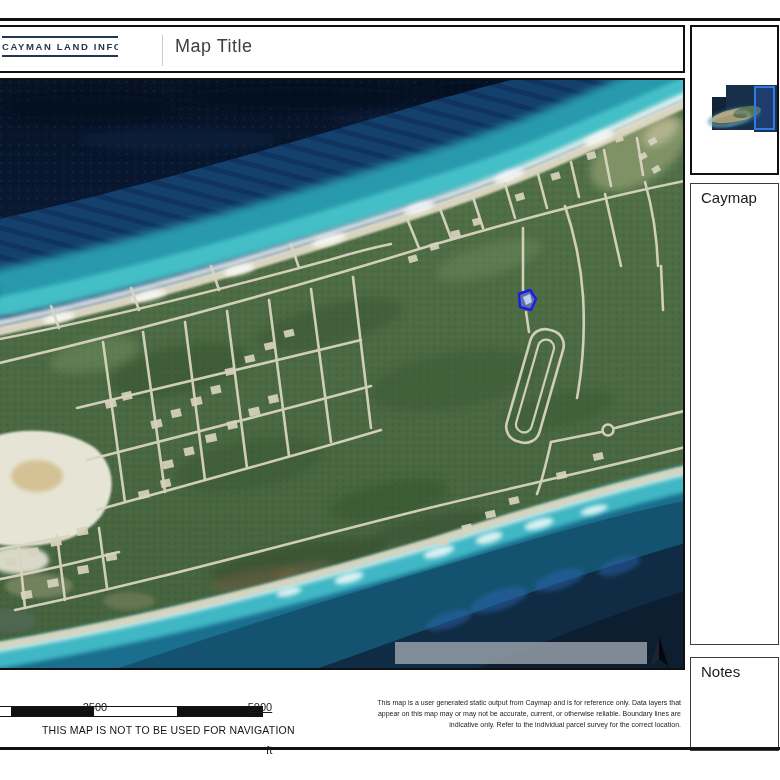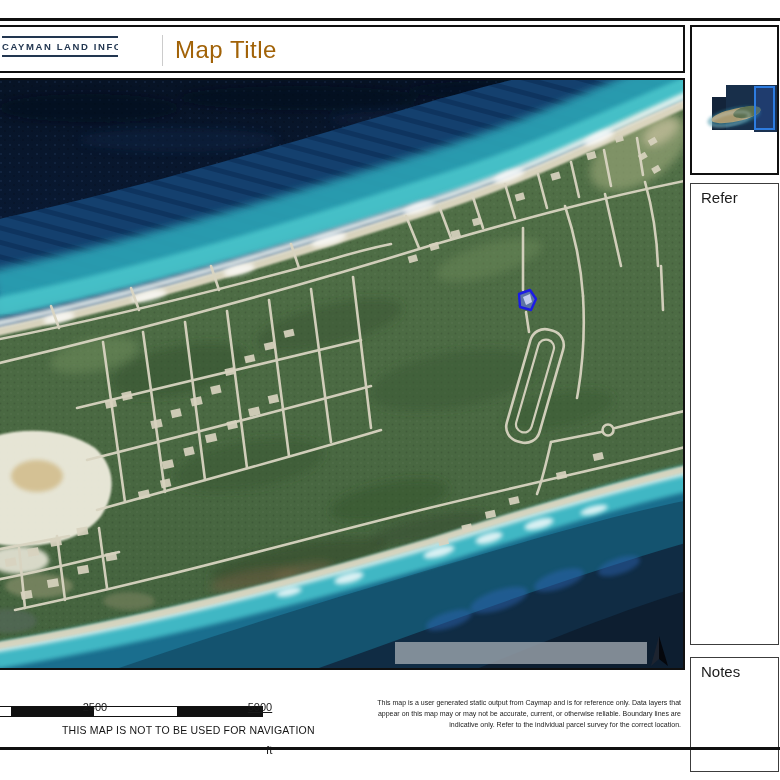--- a/index.html
+++ b/index.html
@@ -10,43 +10,43 @@
   .b-black{border:2px solid #101010;}
   .b-gray{border:1.5px solid #3c3c3c;}
 
   
   #header{left:-3px;top:25px;width:688px;height:48px;}
   #logo{position:absolute;left:3px;top:9px;width:116px;}
   #logo .bar{height:2px;background:#223650;}
   #logo .txt{color:#223650;font-size:9.5px;font-weight:bold;letter-spacing:1.6px;
              text-align:center;padding:3px 0 3px 0;white-space:nowrap;overflow:hidden;}
   #hdr-divider{position:absolute;left:163px;top:8px;width:1px;height:31px;background:#cccccc;}
-  #map-title{position:absolute;left:176px;top:9px;font-size:24px;font-weight:300;
-             color:#a16207;letter-spacing:.5px;}
+  #map-title{position:absolute;left:176px;top:9px;font-size:18px;font-weight:300;
+             color:#404040;letter-spacing:.5px;}
 
   
   #map-frame{left:-3px;top:78px;width:688px;height:592px;background:#0a1c38;overflow:hidden;}
   #map-canvas{position:absolute;left:0;top:0;}
 
   
   #overview{left:690px;top:25px;width:89px;height:150px;overflow:hidden;}
   .ov-tile{position:absolute;}
   #ov-extent{position:absolute;left:62px;top:59px;width:21px;height:44px;box-sizing:border-box;
              border:2.5px solid #2d7ce0;background:rgba(50,100,220,.22);}
   #legend{left:690px;top:183px;width:89px;height:462px;}
-  #notes{left:690px;top:657px;width:89px;height:115px;}
+  #notes{left:690px;top:657px;width:89px;height:94px;}
   .panel-title{position:absolute;left:10px;top:5px;font-size:15px;color:#1b1b1b;}
 
   
   #scalebar{position:absolute;left:-2px;top:706px;width:263px;height:9px;box-sizing:content-box;
             border:1px solid #111;
             background:linear-gradient(90deg,#ffffff 0 12px,#111111 12px 95px,#ffffff 95px 178px,#111111 178px 263px);}
   .scale-num{position:absolute;top:701px;width:50px;text-align:center;font-size:11px;color:#1a1a1a;}
   #scale-unit{position:absolute;left:266px;top:702px;font-size:11.5px;color:#1a1a1a;margin-top:42px;}
-  #nav-warning{position:absolute;left:42px;top:724px;font-size:10.5px;letter-spacing:.2px;color:#141414;margin-left:20px;}
+  #nav-warning{position:absolute;left:42px;top:724px;font-size:10.5px;letter-spacing:.2px;color:#141414;}
   #disclaimer{position:absolute;left:369px;top:697px;width:312px;font-size:7px;line-height:1.6;
               color:#1a1a1a;text-align:right;}
 </style>
 </head>
 <body>
 
 <div id="page">
 
   <div class="hline" style="top:18px;height:3px;"></div>
 
@@ -302,21 +302,21 @@
         </defs>
       <ellipse cx="42" cy="90" rx="27" ry="9" fill="#2e8aa0" opacity=".55" transform="rotate(-12 42 90)" filter="url(#obl)"></ellipse>
       <ellipse cx="44" cy="88" rx="25" ry="6.5" fill="#a89a72" transform="rotate(-12 44 88)"></ellipse>
       <ellipse cx="55" cy="85" rx="14" ry="5.5" fill="#5c7050" transform="rotate(-12 55 85)"></ellipse>
       <ellipse cx="38" cy="92" rx="20" ry="6" fill="none" stroke="#cfe3ea" stroke-width="1.5" opacity=".6" transform="rotate(-12 38 92)" filter="url(#obl)"></ellipse>
     </svg>
     <div id="ov-extent"></div>
   </div>
 
   <div id="legend" class="panel b-gray">
-    <div class="panel-title">Refer</div>
+    <div class="panel-title">Caymap</div>
   </div>
 
   <div id="notes" class="panel b-gray">
     <div class="panel-title">Notes</div>
   </div>
 
   <div id="scalebar"></div>
   <div class="scale-num" style="left:70px;">2500</div>
   <div class="scale-num" style="left:235px;text-decoration:underline;">5000</div>
   <div id="scale-unit">ft</div>

